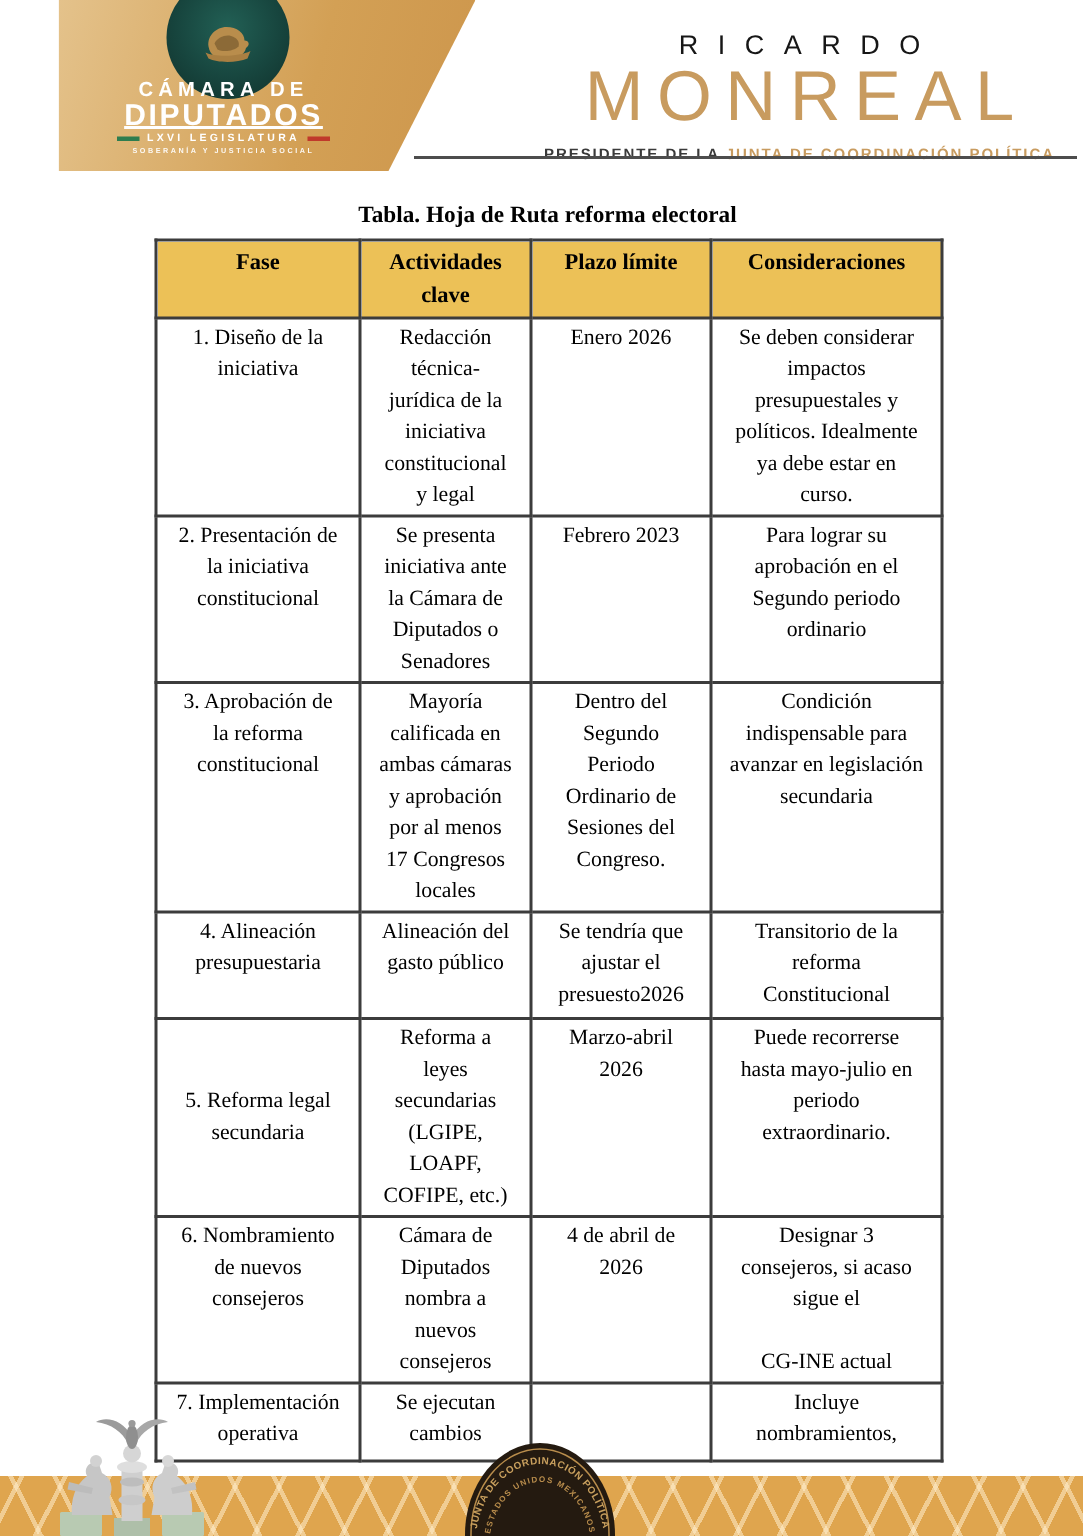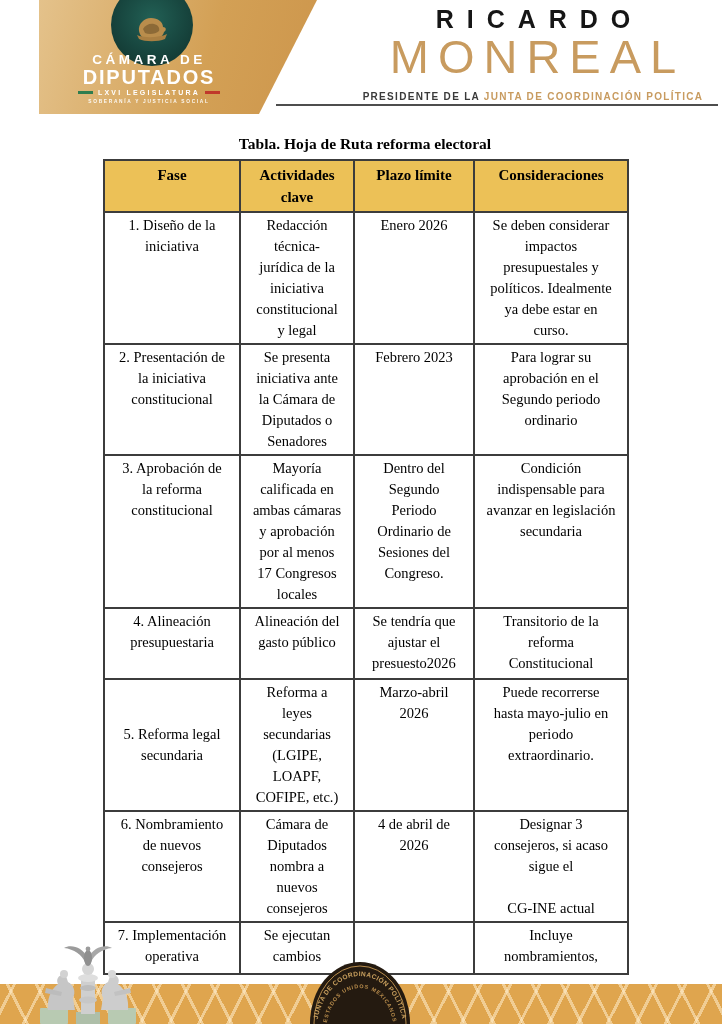--- a/index.html
+++ b/index.html
@@ -31,32 +31,32 @@
   .logo-circle{
     position:absolute;top:-16px;left:72px;width:82px;height:82px;border-radius:50%;
     background:radial-gradient(circle at 50% 42%,#226055 0%,var(--logo-teal,#17453e) 55%,#10302a 100%);
     display:flex;align-items:center;justify-content:center;
   }
   .logo-circle svg{width:46px;height:40px;margin-top:8px;}
   .chamber-text{
     position:absolute;top:53px;left:14px;width:192px;text-align:center;color:#fff;
   }
   .chamber-line1{font-size:13.5px;font-weight:700;letter-spacing:3.5px;line-height:1.05;}
-  .chamber-line2{font-size:20px;font-weight:800;letter-spacing:1.8px;line-height:1.0;}
+  .chamber-line2{font-size:20px;font-weight:800;letter-spacing:1.8px;line-height:1.0;text-decoration:underline;}
   .legislature-row{display:flex;align-items:center;justify-content:center;gap:5px;margin-top:2px;}
   .legislature-label{font-size:7px;font-weight:700;letter-spacing:2.2px;}
   .dash{display:inline-block;width:15px;height:2.6px;}
   .dash.green{background:var(--accent-green,#2e7d4f);}
   .dash.red{background:var(--accent-red,#c0392b);}
   .motto-label{font-size:4.8px;font-weight:700;letter-spacing:1.7px;margin-top:2.5px;opacity:.92;}
 
   .name-block{position:absolute;top:7px;left:348px;width:370px;text-align:center;}
   .name-top{
-    font-size:25px;font-weight:700;letter-spacing:13px;padding-left:13px;
-    color:#161616;line-height:1.0;
+    font-size:18px;font-weight:400;letter-spacing:13px;padding-left:13px;
+    color:#161616;line-height:1.0;margin-top:14px;
   }
   .name-bottom{
     font-size:47px;font-weight:400;letter-spacing:9px;padding-left:9px;
     color:var(--brand-gold,#c89b5f);line-height:1.0;margin-top:1px;
   }
   .role-line{font-size:10px;font-weight:700;letter-spacing:1.3px;color:#3a3a3a;margin-top:11px;white-space:nowrap;}
   .role-highlight{color:var(--brand-gold,#c89b5f);}
   .header-rule{position:absolute;top:104px;left:276px;width:442px;height:2px;background:#4d4d4d;}
 
   

